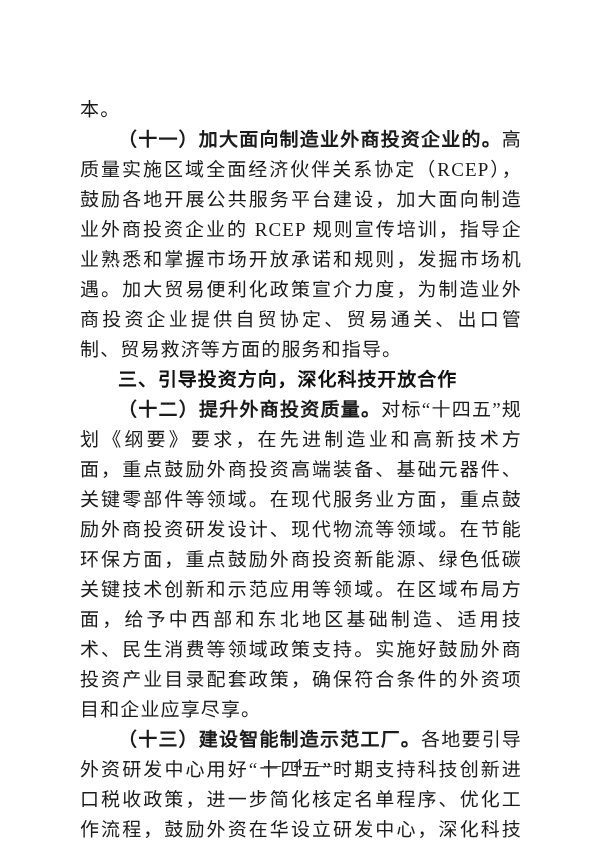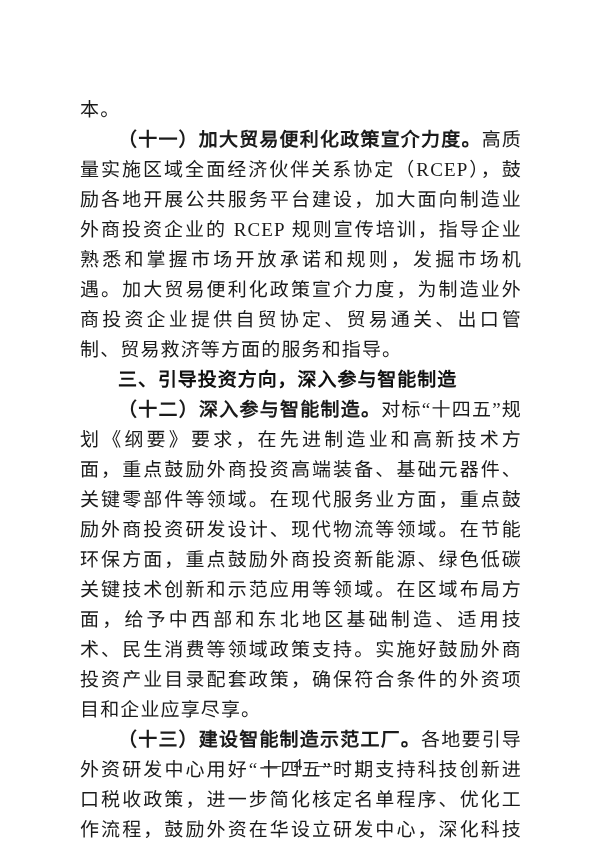--- a/index.html
+++ b/index.html
@@ -52,19 +52,19 @@
     letter-spacing: 0.25em;
     color: #222222;
   }
 </style>
 </head>
 <body>
 
 <div class="page">
   <div class="content">
       <p class="para"><span class="seg">本。</span></p>
-      <p class="para indent"><span class="seg bold">（十一）加大贸易便利化政策宣介力度。</span><span class="seg">高质量实施区域全面经济伙伴关系协定（RCEP），鼓励各地开展公共服务平台建设，加大面向制造业外商投资企业的 RCEP 规则宣传培训，指导企业熟悉和掌握市场开放承诺和规则，发掘市场机遇。加大贸易便利化政策宣介力度，为制造业外商投资企业提供自贸协定、贸易通关、出口管制、贸易救济等方面的服务和指导。</span></p>
-      <p class="para heading indent"><span class="seg bold">三、引导投资方向，深入参与智能制造</span></p>
-      <p class="para indent"><span class="seg bold">（十二）深入参与智能制造。</span><span class="seg">对标“十四五”规划《纲要》要求，在先进制造业和高新技术方面，重点鼓励外商投资高端装备、基础元器件、关键零部件等领域。在现代服务业方面，重点鼓励外商投资研发设计、现代物流等领域。在节能环保方面，重点鼓励外商投资新能源、绿色低碳关键技术创新和示范应用等领域。在区域布局方面，给予中西部和东北地区基础制造、适用技术、民生消费等领域政策支持。实施好鼓励外商投资产业目录配套政策，确保符合条件的外资项目和企业应享尽享。</span></p>
+      <p class="para indent"><span class="seg bold">（十一）加大面向制造业外商投资企业的。</span><span class="seg">高质量实施区域全面经济伙伴关系协定（RCEP），鼓励各地开展公共服务平台建设，加大面向制造业外商投资企业的 RCEP 规则宣传培训，指导企业熟悉和掌握市场开放承诺和规则，发掘市场机遇。加大贸易便利化政策宣介力度，为制造业外商投资企业提供自贸协定、贸易通关、出口管制、贸易救济等方面的服务和指导。</span></p>
+      <p class="para heading indent"><span class="seg bold">三、引导投资方向，深化科技开放合作</span></p>
+      <p class="para indent"><span class="seg bold">（十二）提升外商投资质量。</span><span class="seg">对标“十四五”规划《纲要》要求，在先进制造业和高新技术方面，重点鼓励外商投资高端装备、基础元器件、关键零部件等领域。在现代服务业方面，重点鼓励外商投资研发设计、现代物流等领域。在节能环保方面，重点鼓励外商投资新能源、绿色低碳关键技术创新和示范应用等领域。在区域布局方面，给予中西部和东北地区基础制造、适用技术、民生消费等领域政策支持。实施好鼓励外商投资产业目录配套政策，确保符合条件的外资项目和企业应享尽享。</span></p>
       <p class="para indent"><span class="seg bold">（十三）建设智能制造示范工厂。</span><span class="seg">各地要引导外资研发中心用好“十四五”时期支持科技创新进口税收政策，进一步简化核定名单程序、优化工作流程，鼓励外资在华设立研发中心，深化科技开放合作。支持外商投资企业将研发设计等环节设在我国，打造产业链共同体。鼓励外资充分发挥资本和技术优势，深入参与智能制造，建设智能制造示范工厂。引导外资积极参与国家新</span></p>
     </div>
   <div class="footer">— 4 —</div>
 </div>
 
 </body></html>

